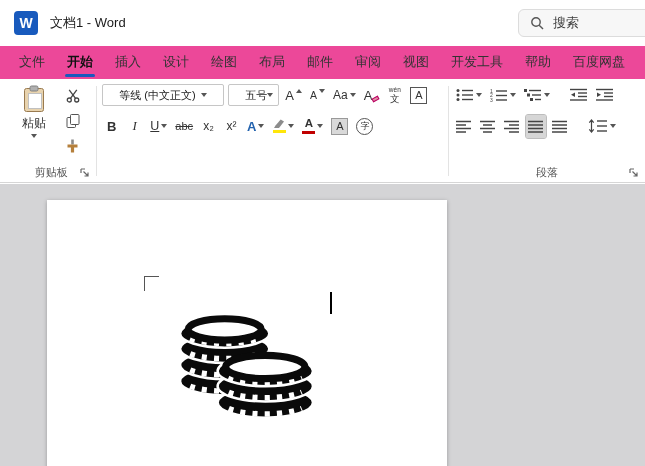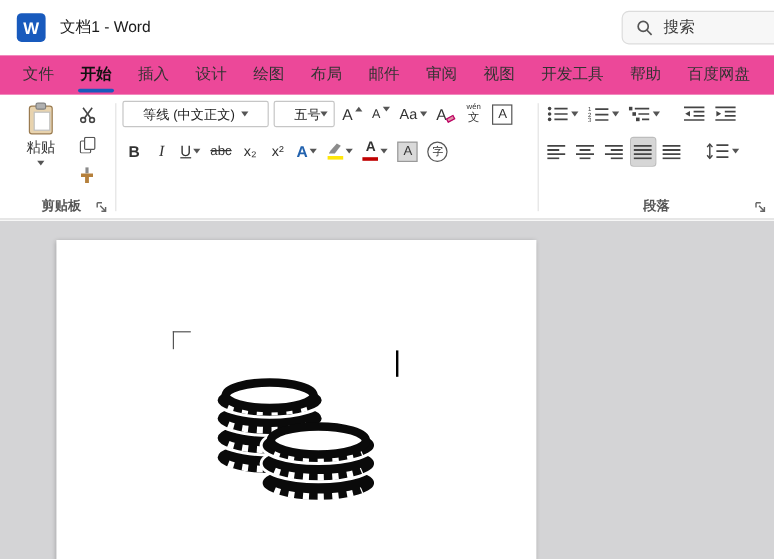--- a/index.html
+++ b/index.html
@@ -17,21 +17,21 @@
 
   
   .tabrow { height: 33px; display: flex; align-items: stretch; padding-left: 8px; background: #ec4899; }
   .tab { padding: 7px 11px 0; font-size: 13px; color: #333; position: relative; white-space: nowrap; }
   .tab.active { font-weight: bold; color: #111; text-align: center; }
   .tab.active::after { content: ""; position: absolute; left: 9px; right: 9px; bottom: 2px; height: 3px; background: #185abd; border-radius: 2px; }
 
   
   .ribbon { height: 104px; background: #fff; border-bottom: 1px solid #d6d6d6; display: flex; align-items: stretch; padding: 3px 0 0 6px; }
   .rgroup { display: flex; flex-direction: column; padding: 0 5px; position: relative; }
-  .rgroup-footer { margin-top: auto; height: 17px; line-height: 15px; text-align: center; font-size: 11px; color: #555; position: relative; font-weight: bold; }
+  .rgroup-footer { margin-top: auto; height: 17px; line-height: 15px; text-align: center; font-size: 11px; color: #555; position: relative; }
   .launcher { position: absolute; right: 0; bottom: 3px; width: 12px; height: 12px; }
   .vsep { width: 1px; background: #e3e3e3; margin: 4px 0 6px; }
 
   .rows { display: flex; flex-direction: column; gap: 5px; }
   .rrow { display: flex; align-items: center; gap: 4px; height: 26px; }
 
   .ibtn { height: 23px; min-width: 19px; padding: 0 2px; display: inline-flex; align-items: center; justify-content: center; border-radius: 2px; font-size: 12px; color: #333; gap: 2px; }
   .ibtn.selected { background: #d6d6d6; outline: 1px solid #bdbdbd; }
 
   .chev { width: 0; height: 0; border-left: 3.5px solid transparent; border-right: 3.5px solid transparent; border-top: 4px solid #555; display: inline-block; }

